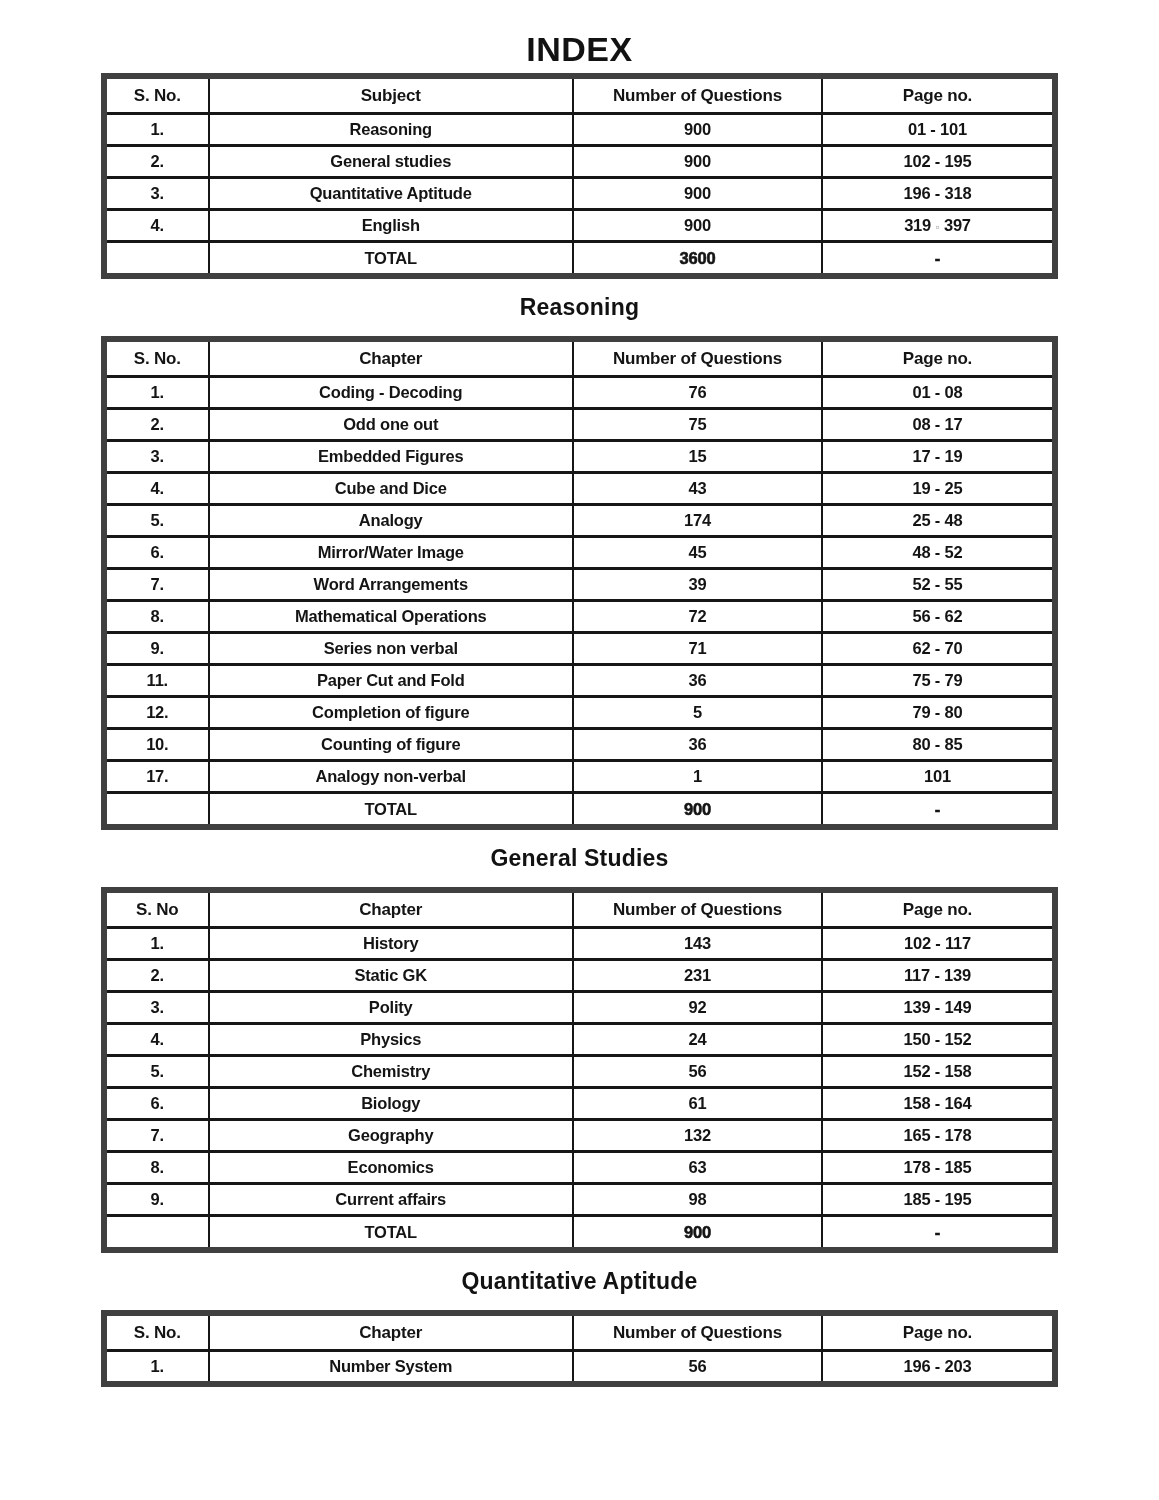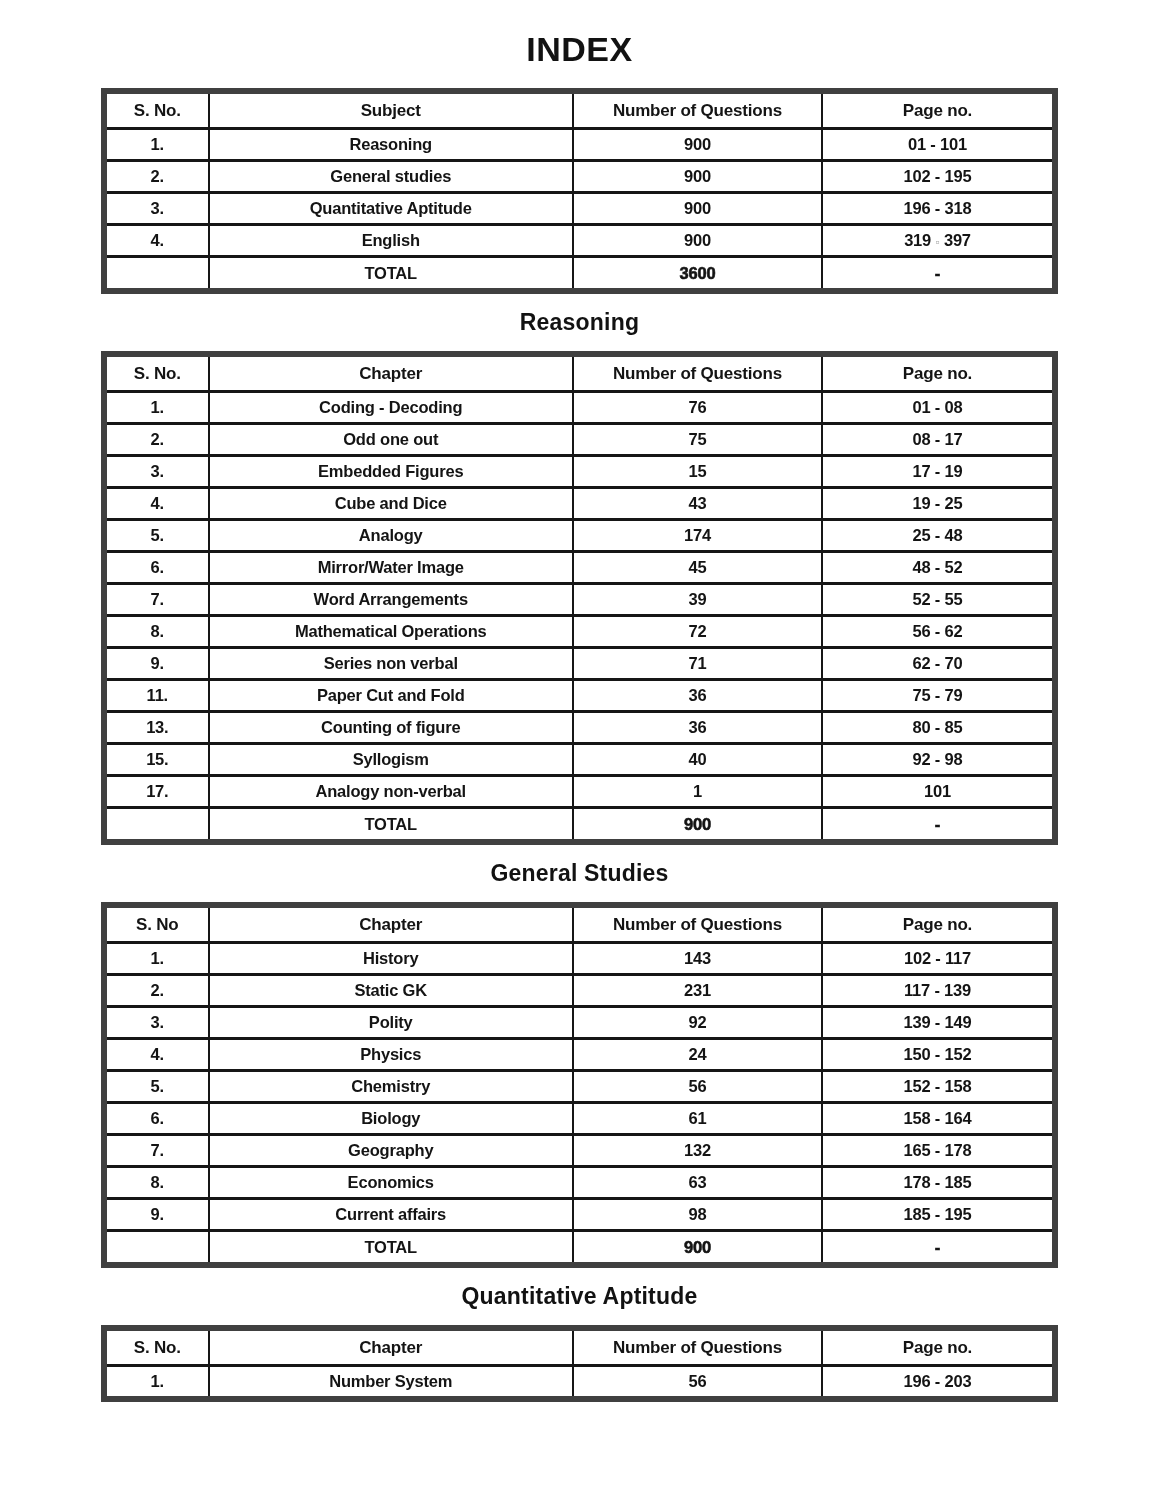--- a/index.html
+++ b/index.html
@@ -13,21 +13,21 @@
     overflow: hidden;
     font-family: "Liberation Sans", "DejaVu Sans", sans-serif;
     color: #141414;
   }
   .page {
     box-sizing: border-box;
     width: 1159px;
     padding: 30px 101px 0 101px;
   }
   h1.page-title {
-    margin: 0 0 19px 0;
+    margin: 0 0 4px 0;
     text-align: center;
     font-size: 34px;
     font-weight: 700;
     letter-spacing: 0.5px;
     color: #121212;
   }
   h2.section-title {
     margin: 15px 0 15px 0;
     text-align: center;
     font-size: 23px;
@@ -206,30 +206,30 @@
             <td>71</td>
             <td>62 - 70</td>
           </tr>
           <tr>
             <td>11.</td>
             <td>Paper Cut and Fold</td>
             <td>36</td>
             <td>75 - 79</td>
           </tr>
           <tr>
-            <td>13.</td>
+            <td>12.</td>
+            <td>Completion of figure</td>
+            <td>5</td>
+            <td>79 - 80</td>
+          </tr>
+          <tr>
+            <td>10.</td>
             <td>Counting of figure</td>
             <td>36</td>
             <td>80 - 85</td>
-          </tr>
-          <tr>
-            <td>15.</td>
-            <td>Syllogism</td>
-            <td>40</td>
-            <td>92 - 98</td>
           </tr>
           <tr>
             <td>17.</td>
             <td>Analogy non-verbal</td>
             <td>1</td>
             <td>101</td>
           </tr>
           <tr class="total-row">
             <td></td>
             <td>TOTAL</td>

